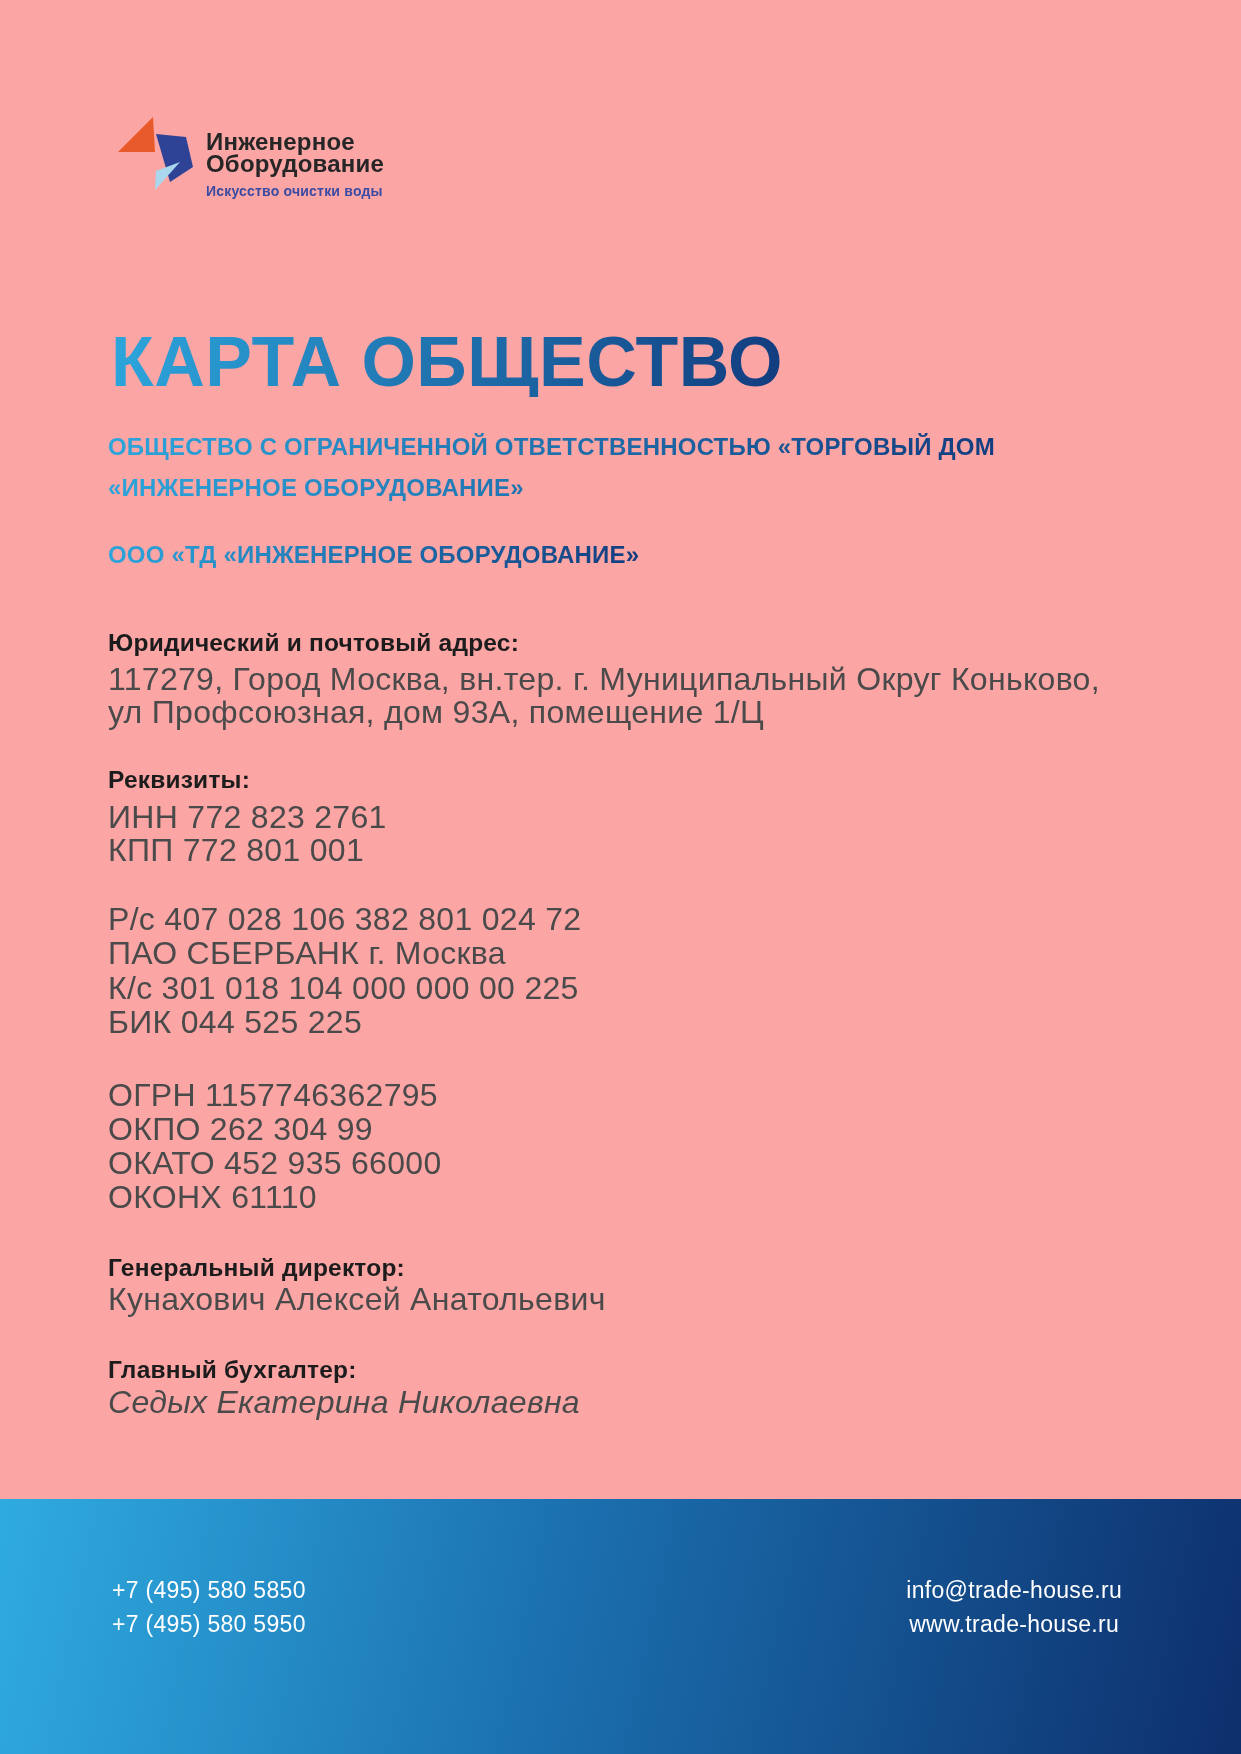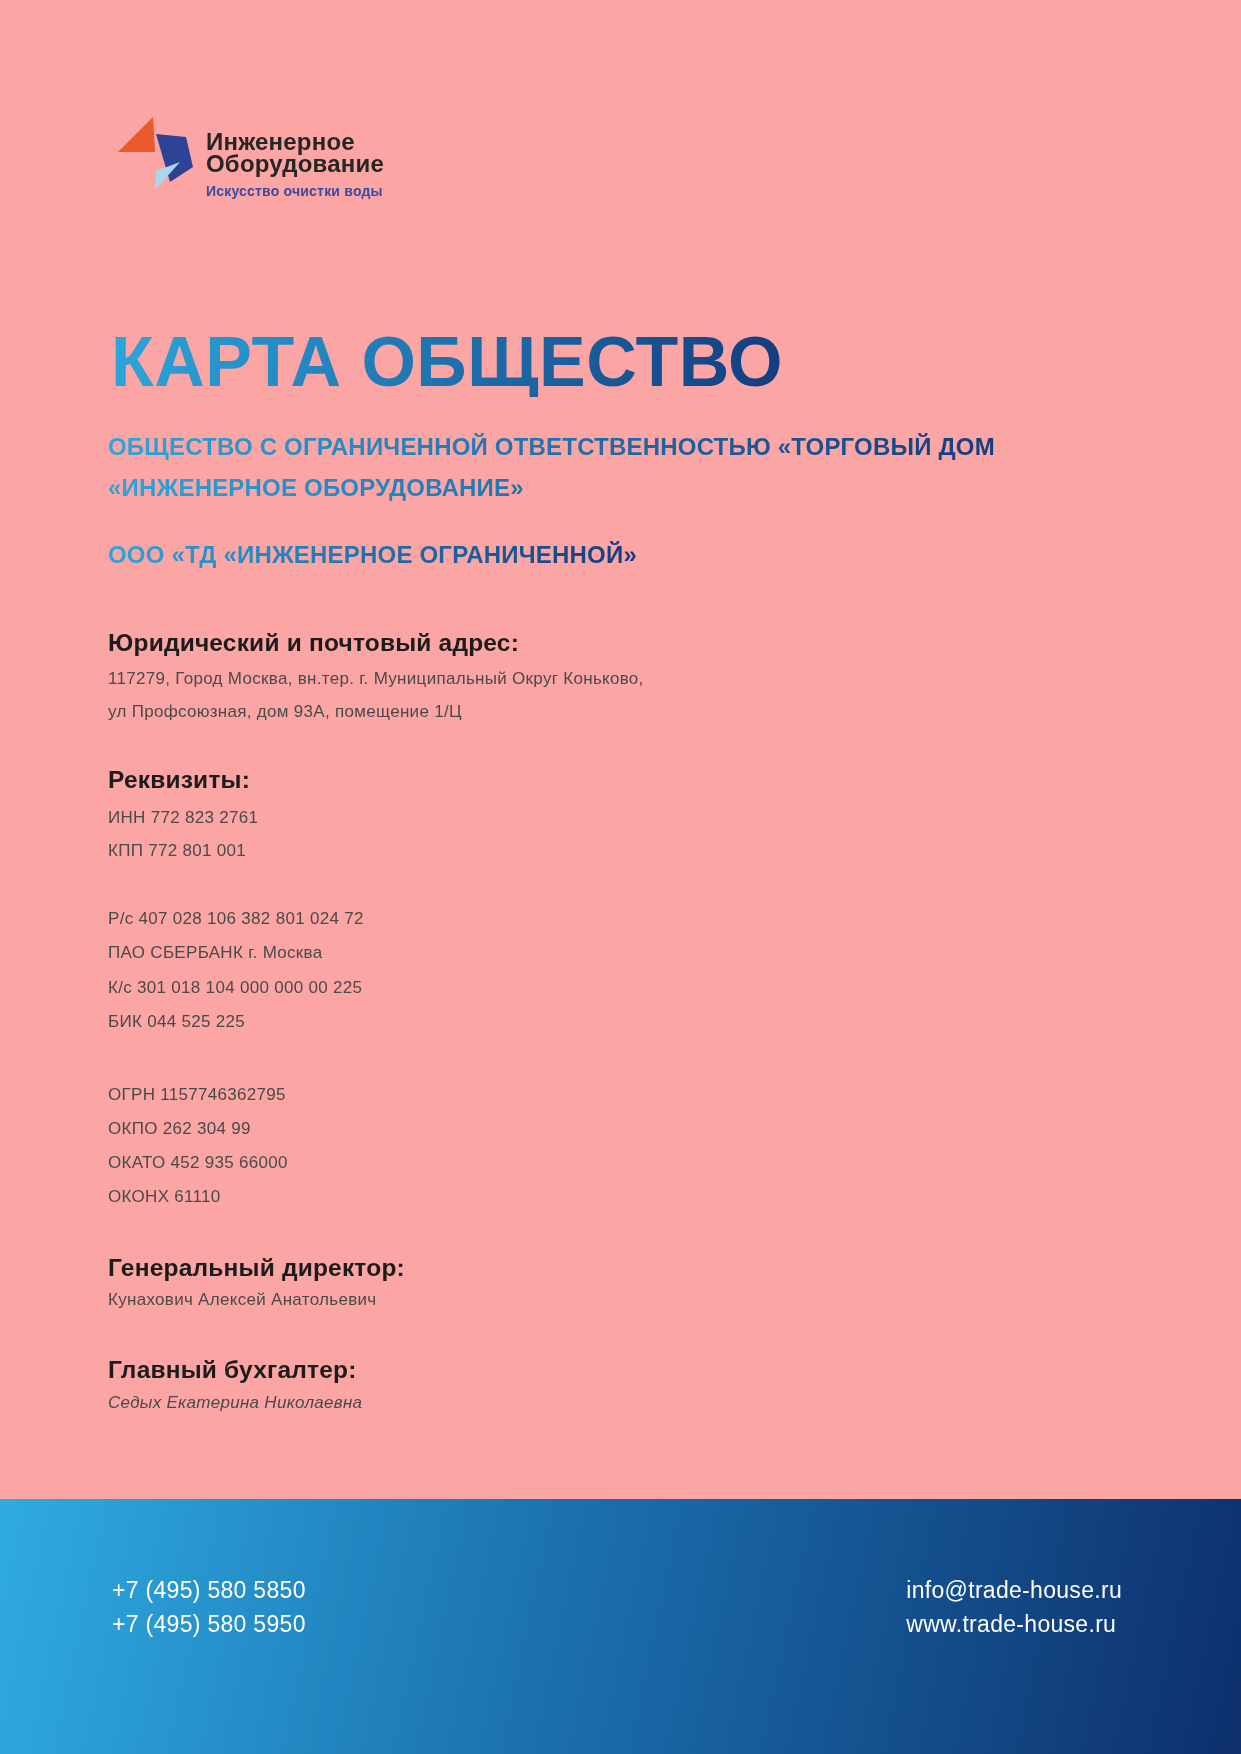--- a/index.html
+++ b/index.html
@@ -36,21 +36,21 @@
     font-size:24px;line-height:41px;font-weight:700;letter-spacing:0.2px;
     max-width:900px;
   }
   .company-short{
     left:108px;top:538px;
     font-size:24px;line-height:33px;font-weight:700;letter-spacing:0.2px;
     white-space:nowrap;
   }
 
   .h-bold{font-size:24.5px;font-weight:700;color:#1C1C1C;letter-spacing:0.2px;line-height:33px;}
-  .body-text{font-size:17px;font-weight:400;color:#4A4A4A;letter-spacing:0.3px;}
+  .body-text{font-size:32px;font-weight:400;color:#4A4A4A;letter-spacing:0.3px;}
 
   .addr-heading{left:108px;top:626px;}
   .addr-lines{left:108px;top:663px;line-height:32.5px;}
 
   .req-heading{left:108px;top:763px;}
   .req-block-1{left:108px;top:801px;line-height:33px;}
   .req-block-2{left:108px;top:902px;line-height:34.3px;}
   .req-block-3{left:108px;top:1078px;line-height:34px;}
 
   .dir-heading{left:108px;top:1251px;}
@@ -63,21 +63,21 @@
     left:0;top:1499px;width:1241px;height:311px;
     background:linear-gradient(102deg,#2FABE0 0%,#1B6FAE 45%,#0D2E6B 100%);
   }
   .footer-phones{
     left:112px;top:74px;
     font-size:23px;line-height:34px;font-weight:400;color:#ffffff;letter-spacing:0.3px;
   }
   .footer-links{
     right:119px;top:74px;
     font-size:23px;line-height:34px;font-weight:400;color:#ffffff;letter-spacing:0.3px;
-    text-align:left;
+    text-align:center;
   }
   .footer-links a{color:#ffffff;text-decoration:none;display:block;}
 </style>
 </head>
 <body>
 
 <div class="page">
 
   <svg class="abs logo-mark" viewBox="0 0 78 75" aria-hidden="true">
     <polygon points="38,1 3,36 40,36" fill="#E95A2B"></polygon>
@@ -90,21 +90,21 @@
     <div class="logo-tagline">Искусство очистки воды</div>
   </div>
 
   <h1 class="abs title grad-text" style="margin:0">КАРТА ОБЩЕСТВО</h1>
 
   <div class="abs company-full grad-text">
     <div>ОБЩЕСТВО С ОГРАНИЧЕННОЙ ОТВЕТСТВЕННОСТЬЮ «ТОРГОВЫЙ ДОМ</div>
     <div>«ИНЖЕНЕРНОЕ ОБОРУДОВАНИЕ»</div>
   </div>
 
-  <div class="abs company-short grad-text">ООО «ТД «ИНЖЕНЕРНОЕ ОГРАНИЧЕННОЙ»</div>
+  <div class="abs company-short grad-text">ООО «ТД «ИНЖЕНЕРНОЕ ОБОРУДОВАНИЕ»</div>
 
   <div class="abs h-bold addr-heading">Юридический и почтовый адрес:</div>
   <div class="abs body-text addr-lines">
     <div>117279, Город Москва, вн.тер. г. Муниципальный Округ Коньково,</div>
     <div>ул Профсоюзная, дом 93А, помещение 1/Ц</div>
   </div>
 
   <div class="abs h-bold req-heading">Реквизиты:</div>
 
   <div class="abs body-text req-block-1">

